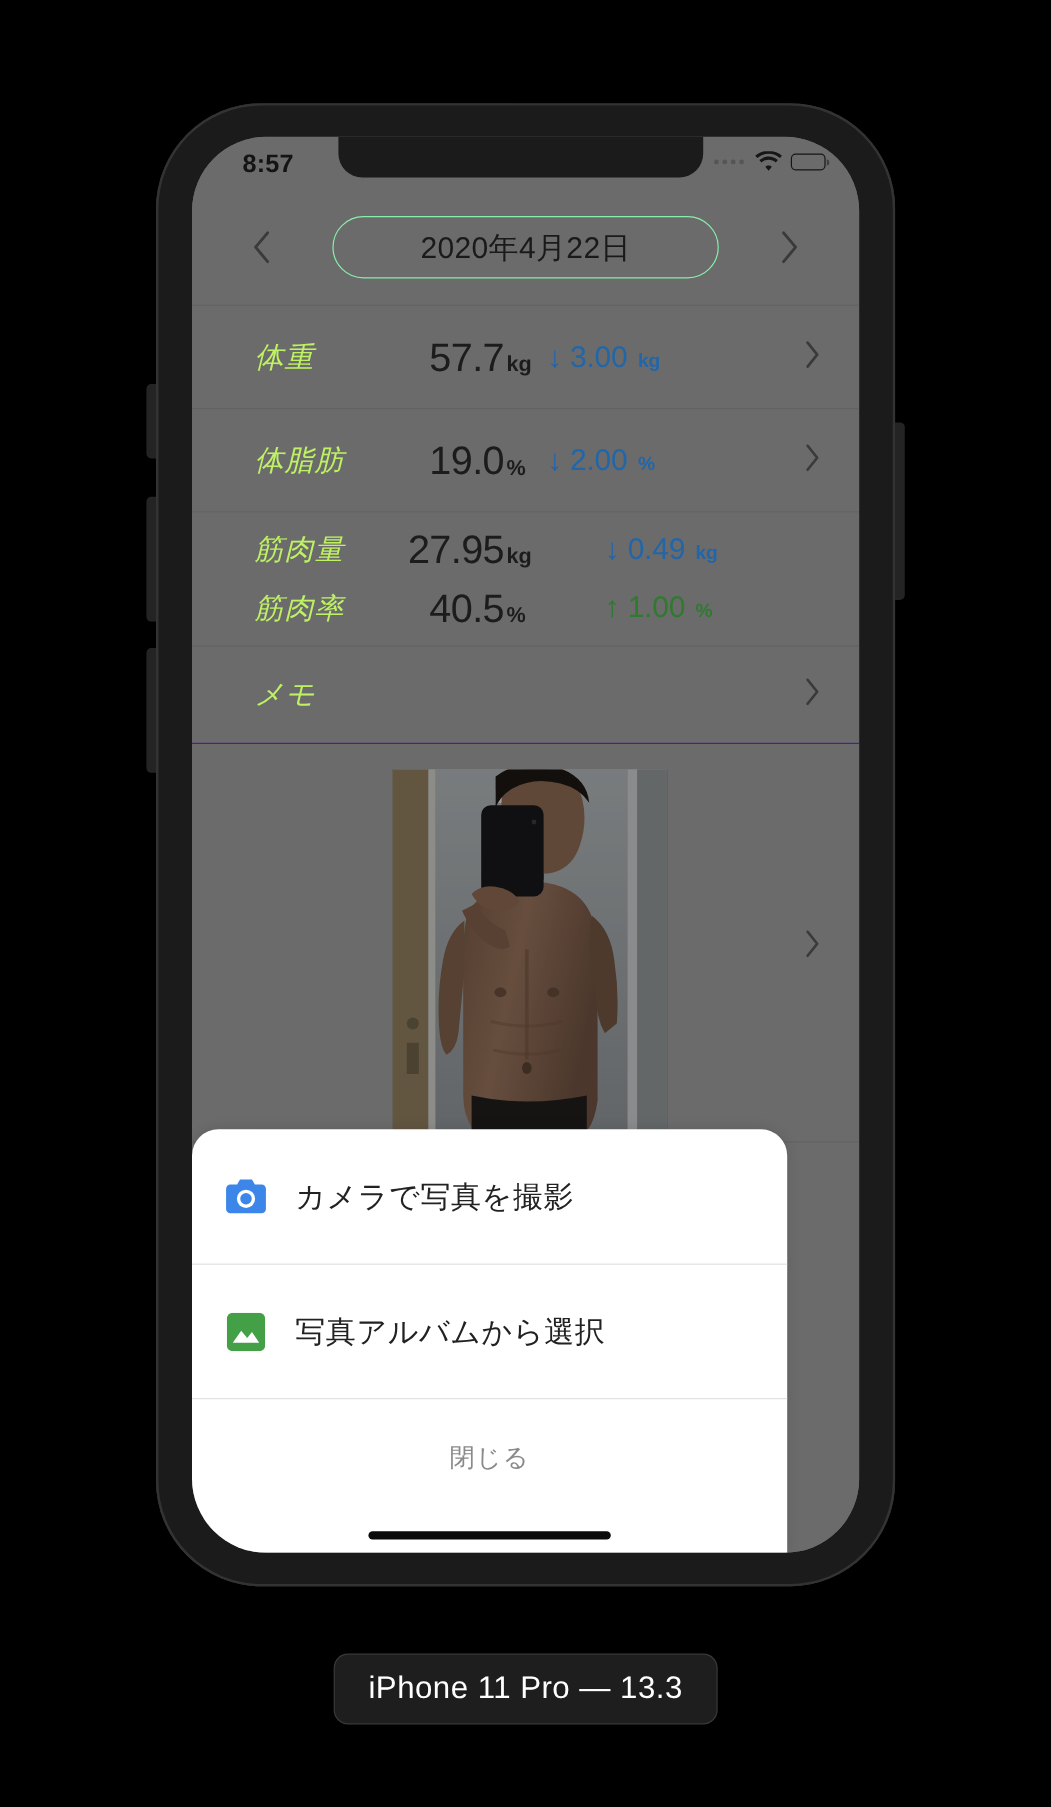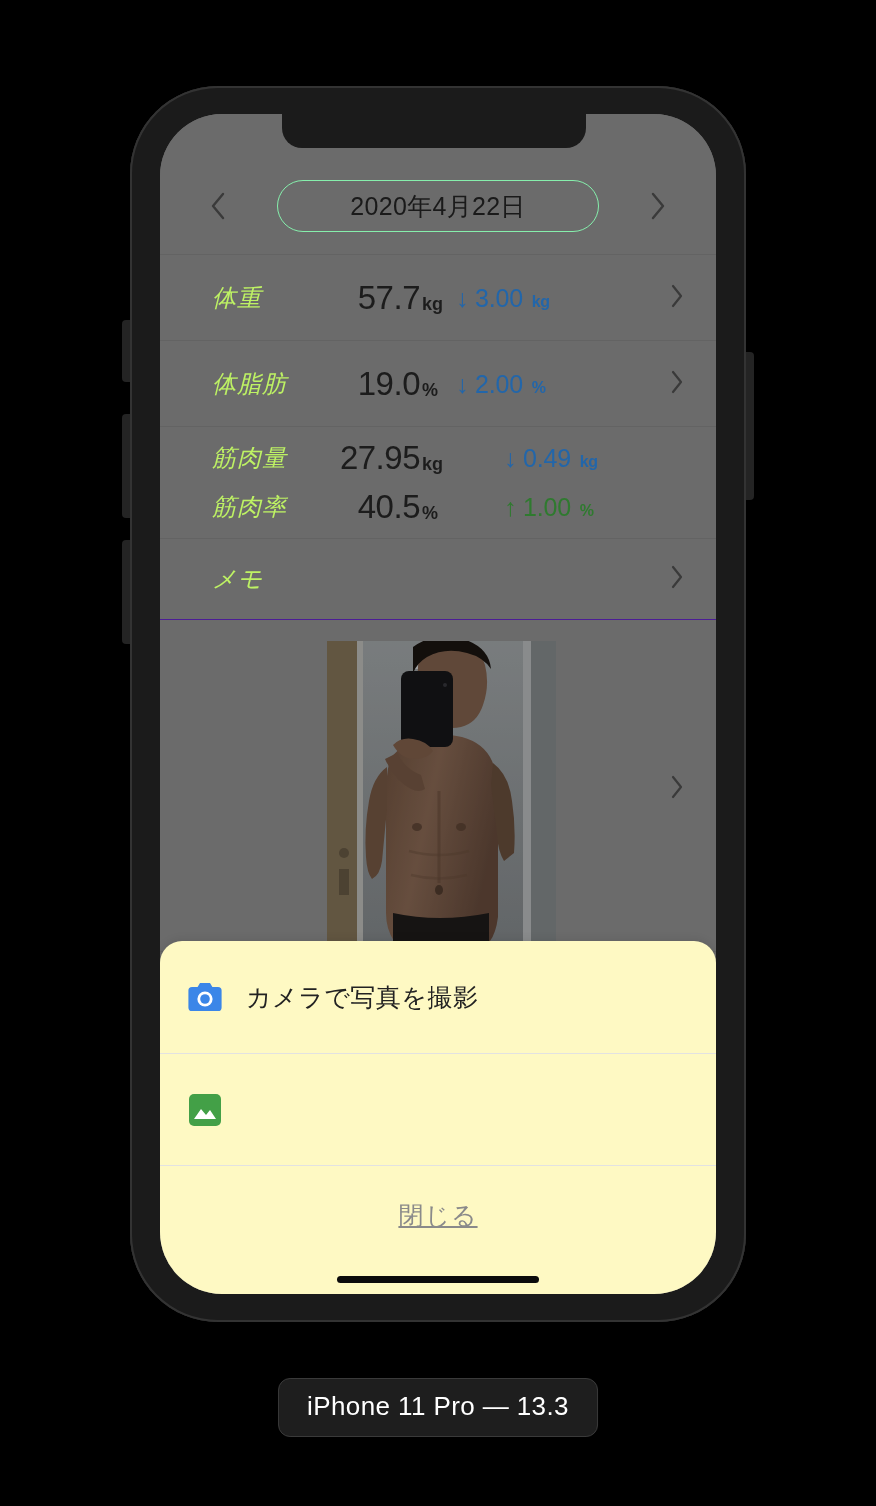--- a/index.html
+++ b/index.html
@@ -289,22 +289,22 @@
     right: 32px;
     top: 50%;
     transform: translateY(-50%);
   }
 
   
   #action-sheet {
     position: absolute;
     left: 0;
     bottom: 0;
-    width: 556px;
-    background: #fef9c3;
+    width: 496px;
+    background: #ffffff;
     border-radius: 22px 22px 0 0;
     z-index: 25;
     box-shadow: 0 -1px 10px rgba(0,0,0,0.10);
   }
   .sheet-item {
     position: relative;
     height: 112px;
     display: flex;
     align-items: center;
     padding-left: 28px;
@@ -325,24 +325,23 @@
     letter-spacing: 0.5px;
   }
   #sheet-close {
     height: 98px;
     border-top: 1px solid #e2e2e2;
     display: flex;
     align-items: center;
     justify-content: center;
   }
   #sheet-close-label {
-    font-size: 25px;
+    font-size: 21px;
     color: #8a8a8a;
     letter-spacing: 1px;
-    text-decoration: underline;
   }
   #home-indicator-wrap {
     height: 30px;
     display: flex;
     align-items: center;
     justify-content: center;
   }
   #home-indicator {
     width: 202px;
     height: 7px;
@@ -372,20 +371,39 @@
 <div id="phone-frame"></div>
 
 <div class="side-btn" id="btn-mute"></div>
 <div class="side-btn" id="btn-vol-up"></div>
 <div class="side-btn" id="btn-vol-down"></div>
 <div class="side-btn" id="btn-power"></div>
 
 <div id="screen">
   <div id="app-content">
 
+    <div id="status-bar">
+      <div id="status-time">8:57</div>
+      <div id="status-right">
+        <span id="signal-dots">
+          <i></i>
+            <i></i>
+            <i></i>
+            <i></i>
+        </span>
+        <svg id="wifi-icon" width="23" height="17" viewBox="0 0 23 17">
+          <path d="M11.5 2.2c3.6 0 6.9 1.3 9.4 3.5l1.7-2C19.6 1.1 15.7-0.4 11.5-0.4S3.4 1.1 0.4 3.7l1.7 2C4.6 3.5 7.9 2.2 11.5 2.2z" fill="#161616"></path>
+          <path d="M11.5 7.2c2.3 0 4.4 0.8 6 2.2l1.7-2c-2-1.8-4.8-2.9-7.7-2.9S5.8 5.6 3.8 7.4l1.7 2C7.1 8 9.2 7.2 11.5 7.2z" fill="#161616"></path>
+          <path d="M11.5 12c1 0 2 0.4 2.7 1l-2.7 3.2L8.8 13C9.5 12.4 10.5 12 11.5 12z" fill="#161616"></path>
+        </svg>
+        <span id="battery-icon">
+          <span id="battery-fill"></span>
+        </span>
+      </div>
+    </div>
 
     <div id="date-header">
       <div class="nav-chevron" id="date-prev">
         <svg class="chev-svg" width="16" height="28" viewBox="0 0 16 28">
           <path d="M13 2 L3 14 L13 26" fill="none" stroke="#3a3a3a" stroke-width="2.4" stroke-linecap="round" stroke-linejoin="round"></path>
         </svg>
       </div>
       <div id="date-pill">
         <span id="date-pill-label">2020年4月22日</span>
       </div>
@@ -543,20 +561,21 @@
         <span class="sheet-label">カメラで写真を撮影</span>
       </div>
 
       <div class="sheet-item">
         <span class="sheet-icon">
           <svg width="32" height="32" viewBox="0 0 32 32">
             <rect x="0" y="0" width="32" height="32" rx="5" fill="#43a047"></rect>
             <path d="M5 25 L12 15 L17 21 L21 16 L27 25 z" fill="#ffffff"></path>
           </svg>
         </span>
+        <span class="sheet-label">写真アルバムから選択</span>
       </div>
 
       <div id="sheet-close">
         <span id="sheet-close-label">閉じる</span>
       </div>
 
       <div id="home-indicator-wrap">
         <div id="home-indicator"></div>
       </div>
     </div>

